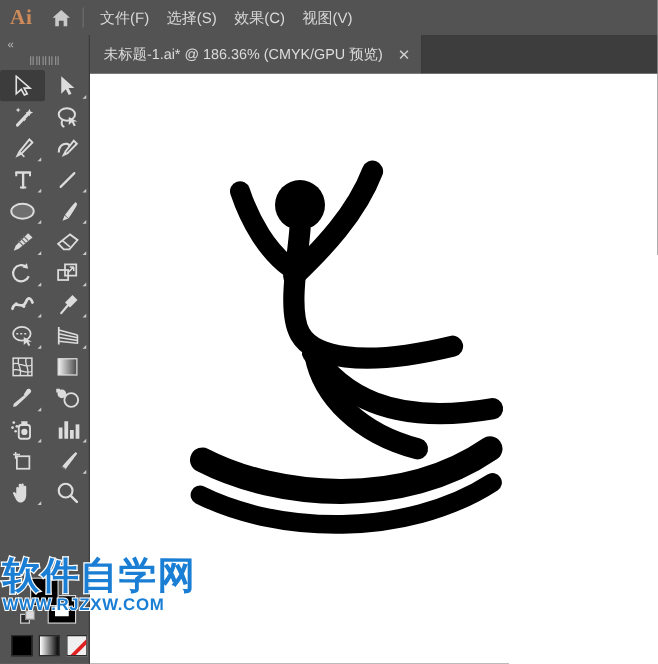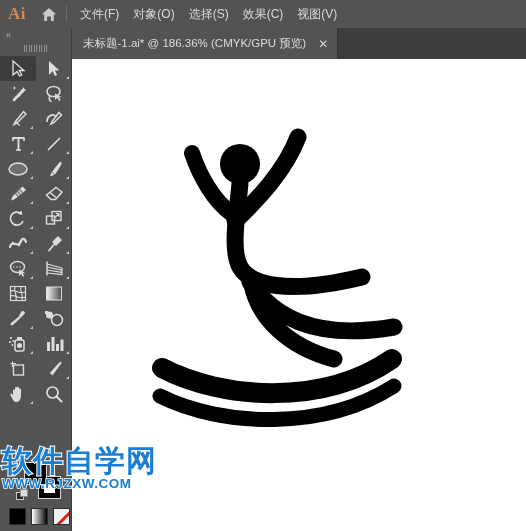--- a/index.html
+++ b/index.html
@@ -161,21 +161,20 @@
   <div id="menubar">
     <div id="ai-logo">Ai</div>
     <div id="home-btn">
       <svg width="16" height="15" viewBox="0 0 16 15">
         <path d="M8 1 L15 7.2 L12.8 7.2 L12.8 14 L9.9 14 L9.9 9.6 L6.1 9.6 L6.1 14 L3.2 14 L3.2 7.2 L1 7.2 Z" fill="#c9c9c9"></path>
       </svg>
     </div>
     <div class="menu-sep"></div>
     <div id="menu-items">
       <div class="menu-item">文件(F)</div>
-      <div class="menu-item">对象(O)</div>
       <div class="menu-item">选择(S)</div>
       <div class="menu-item">效果(C)</div>
       <div class="menu-item">视图(V)</div>
     </div>
   </div>
 
   <div id="tabbar">
     <div id="doc-tab">
       <span id="doc-tab-title">未标题-1.ai* @ 186.36% (CMYK/GPU 预览)</span>
       <span id="doc-tab-close">✕</span>

